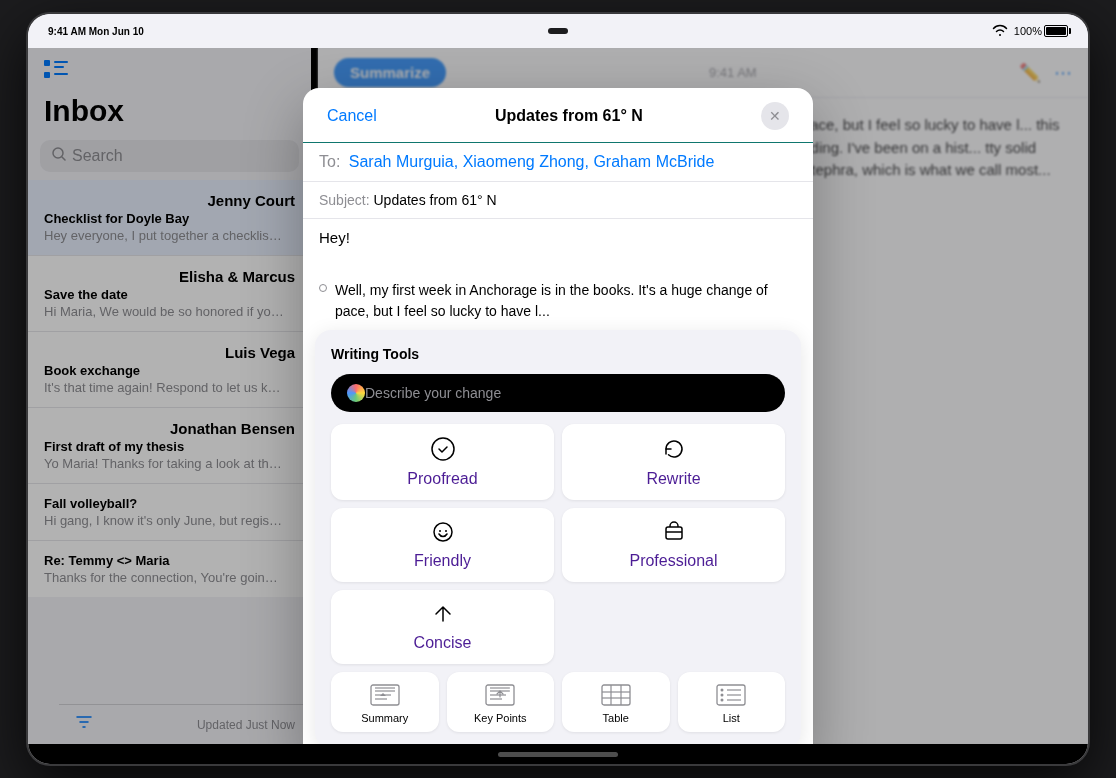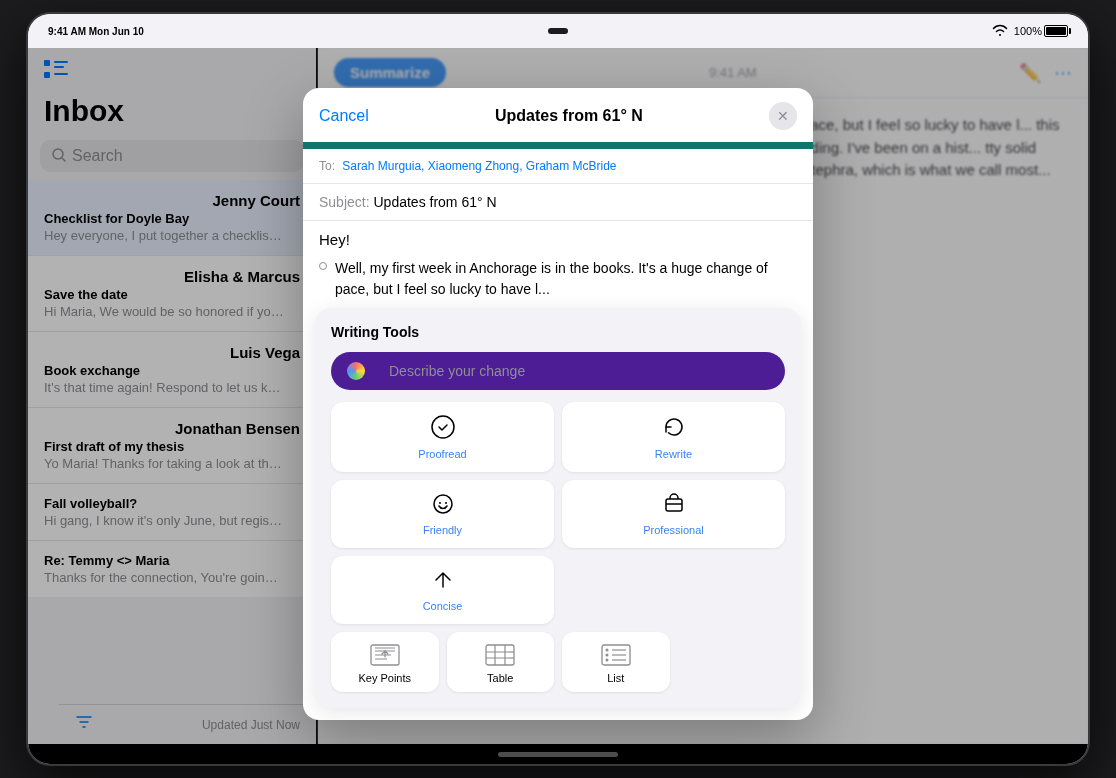--- a/index.html
+++ b/index.html
@@ -106,21 +106,21 @@
       position: relative;
       overflow: hidden;
     }
 
     
     .sidebar {
       width: 290px;
       background: #f2f2f7;
       display: flex;
       flex-direction: column;
-      border-right: 2px solid #000000;
+      border-right: 7px solid #000000;
       flex-shrink: 0;
     }
 
     .sidebar-header {
       padding: 12px 16px 8px;
       display: flex;
       align-items: center;
       justify-content: space-between;
     }
 
@@ -130,21 +130,21 @@
       color: #000;
       padding: 4px 16px 8px;
     }
 
     .search-bar {
       margin: 4px 12px 8px;
       background: #e5e5ea;
       border-radius: 10px;
       padding: 7px 12px;
       display: flex;
-      align-items: center;
+      align-items: flex-start;
       gap: 6px;
     }
     .search-icon-svg {
       color: #8e8e93;
       font-size: 14px;
     }
     .search-placeholder {
       font-size: 16px;
       color: #8e8e93;
     }
@@ -261,25 +261,25 @@
     .compose-modal {
       width: 510px;
       background: #fff;
       border-radius: 16px;
       box-shadow: 0 20px 60px rgba(0,0,0,0.3);
       overflow: hidden;
       position: relative;
     }
 
     .compose-header {
-      padding: 14px 16px 0;
+      padding: 14px 24px 0;
       display: flex;
       align-items: center;
       justify-content: space-between;
-      border-bottom: 7px solid #0f766e;
+      border-bottom: 1px solid #0f766e;
       padding-bottom: 12px;
     }
 
     .compose-cancel {
       color: #007aff;
       font-size: 16px;
       cursor: pointer;
     }
 
     .compose-title {
@@ -297,21 +297,21 @@
       align-items: center;
       justify-content: center;
       cursor: pointer;
       font-size: 14px;
       color: #8e8e93;
     }
 
     .compose-to {
       padding: 10px 16px;
       border-bottom: 1px solid #e5e5ea;
-      font-size: 12px;
+      font-size: 16px;
     }
     .compose-to-label {
       color: #8e8e93;
       margin-right: 4px;
     }
     .compose-to-recipients {
       color: #007aff;
     }
 
     .compose-cc {
@@ -356,27 +356,27 @@
     }
 
     .writing-tools-title {
       font-size: 14px;
       font-weight: 700;
       color: #000;
       margin-bottom: 12px;
     }
 
     .writing-tools-input {
-      background: #4c1d95;
+      background: #000000;
       border-radius: 20px;
       padding: 10px 16px;
       margin-bottom: 12px;
       display: flex;
       align-items: center;
-      gap: 24px;
+      gap: 0;
     }
 
     .apple-intelligence-icon {
       width: 20px;
       height: 20px;
       border-radius: 50%;
       background: conic-gradient(from 0deg, #ff6b6b, #ffd93d, #6bcb77, #4d96ff, #ff6b6b);
       flex-shrink: 0;
     }
 
@@ -398,23 +398,23 @@
       padding: 12px;
       display: flex;
       flex-direction: column;
       align-items: center;
       gap: 4px;
       cursor: pointer;
       box-shadow: 0 1px 3px rgba(0,0,0,0.08);
     }
 
     .writing-tool-label {
-      font-size: 11px;
+      font-size: 16px;
       font-weight: 500;
-      color: #3b82f6;
+      color: #4c1d95;
     }
 
     .writing-tools-grid-4 {
       display: grid;
       grid-template-columns: 1fr 1fr 1fr 1fr;
       gap: 8px;
     }
 
     .writing-tool-btn-sm {
       background: #fff;
@@ -588,21 +588,21 @@
           </div>
 
 
           <div class="compose-subject">
             <span class="compose-subject-label">Subject:</span>
             <span>Updates from 61° N</span>
           </div>
 
           <div class="compose-greeting">Hey!</div>
 
-          <div class="compose-body-text" style="padding-bottom:8px;">
+          <div class="compose-body-text" style="padding-bottom:8px;margin-top:24px;">
             <div style="display:flex;align-items:flex-start;gap:8px;">
               <div style="width:8px;height:8px;border-radius:50%;border:1.5px solid #8e8e93;margin-top:4px;flex-shrink:0;"></div>
               <span>Well, my first week in Anchorage is in the books. It's a huge change of pace, but I feel so lucky to have l...</span>
             </div>
           </div>
 
           <div class="writing-tools-popup">
             <div class="writing-tools-title">Writing Tools</div>
 
             <div class="writing-tools-input">
@@ -663,20 +663,33 @@
                   <svg width="24" height="24" viewBox="0 0 24 24" fill="none">
                     <path d="M12 5v14M5 12l7-7 7 7" stroke="#000" stroke-width="1.5" stroke-linecap="round" stroke-linejoin="round"></path>
                   </svg>
                 </span>
                 <span class="writing-tool-label">Concise</span>
               </div>
             </div>
 
             <div class="writing-tools-grid-4">
 
+              <div class="writing-tool-btn-sm">
+                <div class="writing-tool-icon-sm">
+                  <svg width="32" height="24" viewBox="0 0 32 24" fill="none">
+                    <rect x="2" y="2" width="28" height="20" rx="2" stroke="#8e8e93" stroke-width="1.3"></rect>
+                    <line x1="6" y1="8" x2="26" y2="8" stroke="#8e8e93" stroke-width="1.2"></line>
+                    <line x1="6" y1="12" x2="22" y2="12" stroke="#8e8e93" stroke-width="1.2"></line>
+                    <line x1="6" y1="16" x2="18" y2="16" stroke="#8e8e93" stroke-width="1.2"></line>
+                    <line x1="6" y1="5" x2="26" y2="5" stroke="#8e8e93" stroke-width="1.2"></line>
+                    <path d="M14 10l-3 3h6" fill="#8e8e93"></path>
+                  </svg>
+                </div>
+                <span class="writing-tool-label-sm">Summary</span>
+              </div>
 
               <div class="writing-tool-btn-sm">
                 <div class="writing-tool-icon-sm">
                   <svg width="32" height="24" viewBox="0 0 32 24" fill="none">
                     <rect x="2" y="2" width="28" height="20" rx="2" stroke="#8e8e93" stroke-width="1.3"></rect>
                     <line x1="6" y1="8" x2="26" y2="8" stroke="#8e8e93" stroke-width="1.2"></line>
                     <line x1="6" y1="12" x2="22" y2="12" stroke="#8e8e93" stroke-width="1.2"></line>
                     <line x1="6" y1="16" x2="18" y2="16" stroke="#8e8e93" stroke-width="1.2"></line>
                     <line x1="6" y1="5" x2="26" y2="5" stroke="#8e8e93" stroke-width="1.2"></line>
                     <path d="M16 14v-6M13 11l3-3 3 3" stroke="#8e8e93" stroke-width="1.2" stroke-linecap="round" stroke-linejoin="round"></path>

